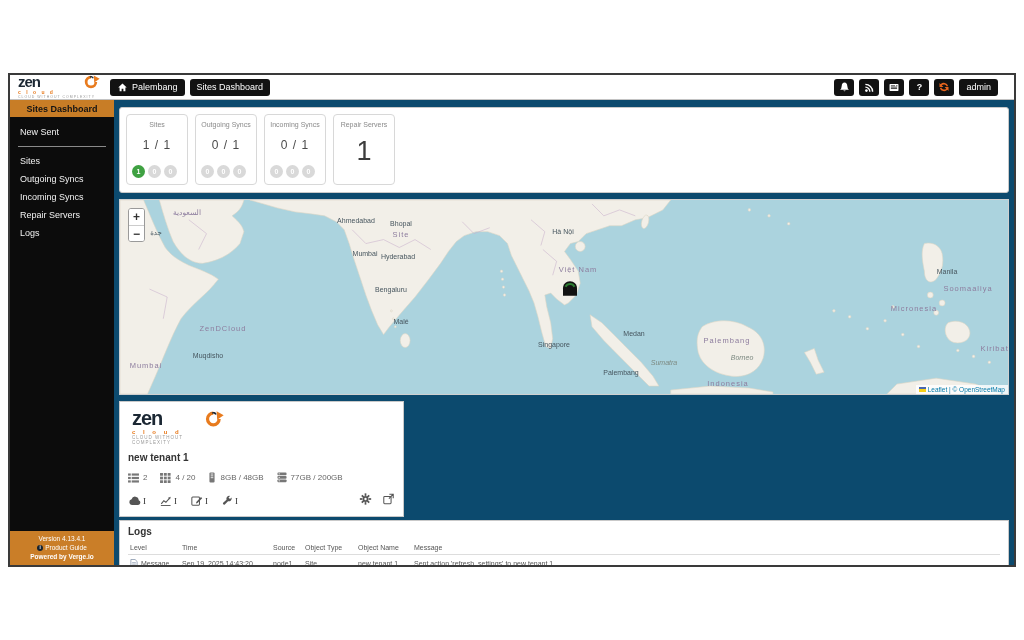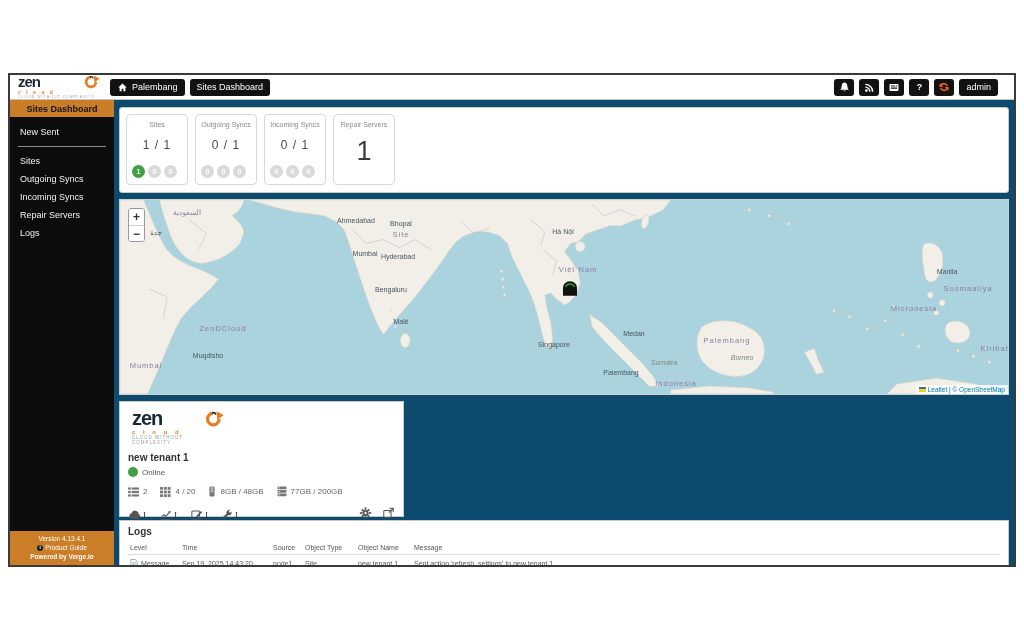--- a/index.html
+++ b/index.html
@@ -280,21 +280,21 @@
           <span class="map-label city" style="left: 443px; top: 31px;">Hà Nội</span>
           <span class="map-label country" style="left: 458px; top: 69px;">Việt Nam</span>
           <span class="map-label city" style="left: 827px; top: 71px;">Manila</span>
           <span class="map-label country" style="left: 848px; top: 88px;">Soomaaliya</span>
           <span class="map-label country" style="left: 607px; top: 140px;">Palembang</span>
           <span class="map-label city" style="left: 434px; top: 144px;">Singapore</span>
           <span class="map-label city" style="left: 514px; top: 133px;">Medan</span>
           <span class="map-label area" style="left: 622px; top: 157px;">Borneo</span>
           <span class="map-label area" style="left: 544px; top: 162px;">Sumatra</span>
           <span class="map-label city" style="left: 501px; top: 172px;">Palembang</span>
-          <span class="map-label country" style="left: 556px; top: 183px;">Indonesia</span>
+          <span class="map-label country" style="left: 608px; top: 183px;">Indonesia</span>
           <span class="map-label country" style="left: 794px; top: 108px; text-align: right;">Micronesia</span>
           <span class="map-label country" style="left: 876px; top: 148px;">Kiribati</span>
         </div>
       <div class="map-marker" id="site-marker" style="left: 450px; top: 91px;">
         <svg width="18" height="18" viewBox="0 0 18 18">
           <path d="M9 1 C5 1 2 4 2 8 L2 15.5 L16 15.5 L16 8 C16 4 13 1 9 1 Z" fill="#121212"></path>
           <path d="M4.5 6.5 A5 5 0 0 1 13.5 6.5" stroke="#2e7d32" stroke-width="2" fill="none"></path>
         </svg>
       </div>
       <div class="zoom-ctl">
@@ -314,24 +314,20 @@
           <svg class="logo-swoosh" viewBox="0 0 32 26">
             <path d="M16 4 A9 9 0 1 0 25 13" stroke="#e87b1e" stroke-width="5" fill="none"></path>
             <path d="M21 1 L32 7 L22 14 Z" fill="#e87b1e"></path>
             <path d="M14 4 A4 4 0 0 1 20 6" stroke="#1b2733" stroke-width="2.5" fill="none"></path>
           </svg>
         </div>
         <span class="logo-word">c l o u d</span>
         <span class="logo-tag">CLOUD WITHOUT COMPLEXITY</span>
       </div>
       <div class="tenant-name">new tenant 1</div>
-      <div class="tenant-status">
-        <span class="status-dot"></span>
-        <span class="status-text">Online</span>
-      </div>
       <div class="tenant-stats" id="tenant-stats">
           <span class="tstat">
             <span style="display: inline-flex;">
               <svg width="11" height="10" viewBox="0 0 12 11">
                 <g fill="#777">
                   <rect x="0" y="0.5" width="3" height="2.4"></rect>
                   <rect x="4" y="0.5" width="8" height="2.4"></rect>
                   <rect x="0" y="4.3" width="3" height="2.4"></rect>
                   <rect x="4" y="4.3" width="8" height="2.4"></rect>
                   <rect x="0" y="8.1" width="3" height="2.4"></rect>

